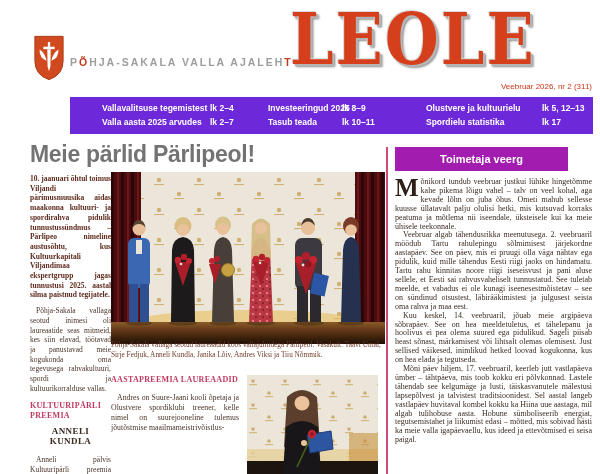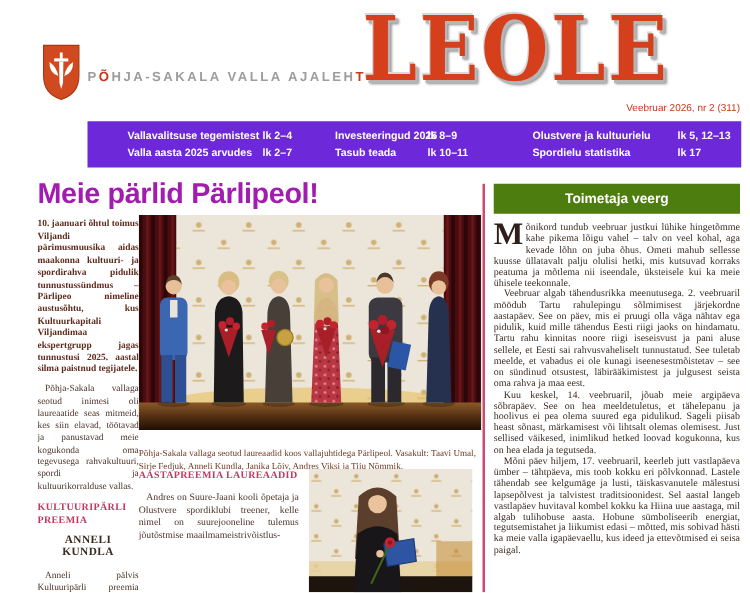--- a/index.html
+++ b/index.html
@@ -33,21 +33,21 @@
   #nav-bar {
     left:32px; right:7px; top:97px; height:37px; background:#6d28d9;
     color:#ffffff; font-family:"Liberation Sans", sans-serif;
     font-weight:bold; font-size:8.5px;margin-left:38px;
   }
   .nav-cell { position:absolute; white-space:nowrap; }
 
   
   #headline {
     left:30px; top:141px; font-family:"Liberation Sans", sans-serif;
-    font-weight:bold; font-size:23px; color:#a21caf; letter-spacing:-0.3px;
+    font-weight:bold; font-size:23px; color:#737373; letter-spacing:-0.3px;
     white-space:nowrap;
   }
   #col-left {
     left:30px; top:174px; width:81px; height:300px; overflow:hidden;
     font-size:7.5px; line-height:9.7px; text-align:justify;
     overflow-wrap:break-word;
   }
   #col-left .lead { font-weight:bold; color:#5e2c1e; }
   #col-left .body-p { margin-top:6px; color:#4a3228; text-indent:6px; }
   .mag-heading {
@@ -57,34 +57,34 @@
   }
   .laureate-name {
     font-weight:bold; font-size:9px; color:#3a2a20; text-align:center;
     margin-top:7px; letter-spacing:0.4px;
   }
   .laureate-text { margin-top:8px; color:#4a3228; text-indent:6px; }
 
   
   #main-photo { left:111px; top:172px; width:274px; height:172px; }
   #photo-caption {
-    left:111px; top:358px; width:276px; font-size:7.3px; line-height:10px;
+    left:111px; top:340px; width:276px; font-size:7.3px; line-height:10px;
     color:#6f3a26;
   }
   #col-mid {
     left:111px; top:375px; width:128px; height:99px; overflow:hidden;
     font-size:7.8px; line-height:10px; text-align:justify; color:#4a3228;
   }
   #col-mid .mag-heading { margin-top:0; }
   #small-photo { left:247px; top:375px; width:131px; height:99px; }
 
   
   #divider { left:386px; top:147px; width:1.5px; height:327px; background:#cc4b74; }
   #editor-bar {
-    left:395px; top:147px; width:197px; height:24px; background:#4d7c0f;
+    left:395px; top:147px; width:173px; height:24px; background:#a21caf;
     color:#ffffff; font-family:"Liberation Sans", sans-serif; font-weight:bold;
     font-size:11px; display:flex; align-items:center; justify-content:center;
   }
   #editor-body {
     left:395px; top:178px; width:197px; height:296px; overflow:hidden;
     font-size:8px; line-height:8.9px; text-align:justify; color:#3a2b21;
   }
   #editor-body .dropcap {
     float:left; font-family:"Liberation Serif", serif; font-weight:bold;
     font-size:25px; line-height:19px; padding-right:2px; color:#2e2018;

